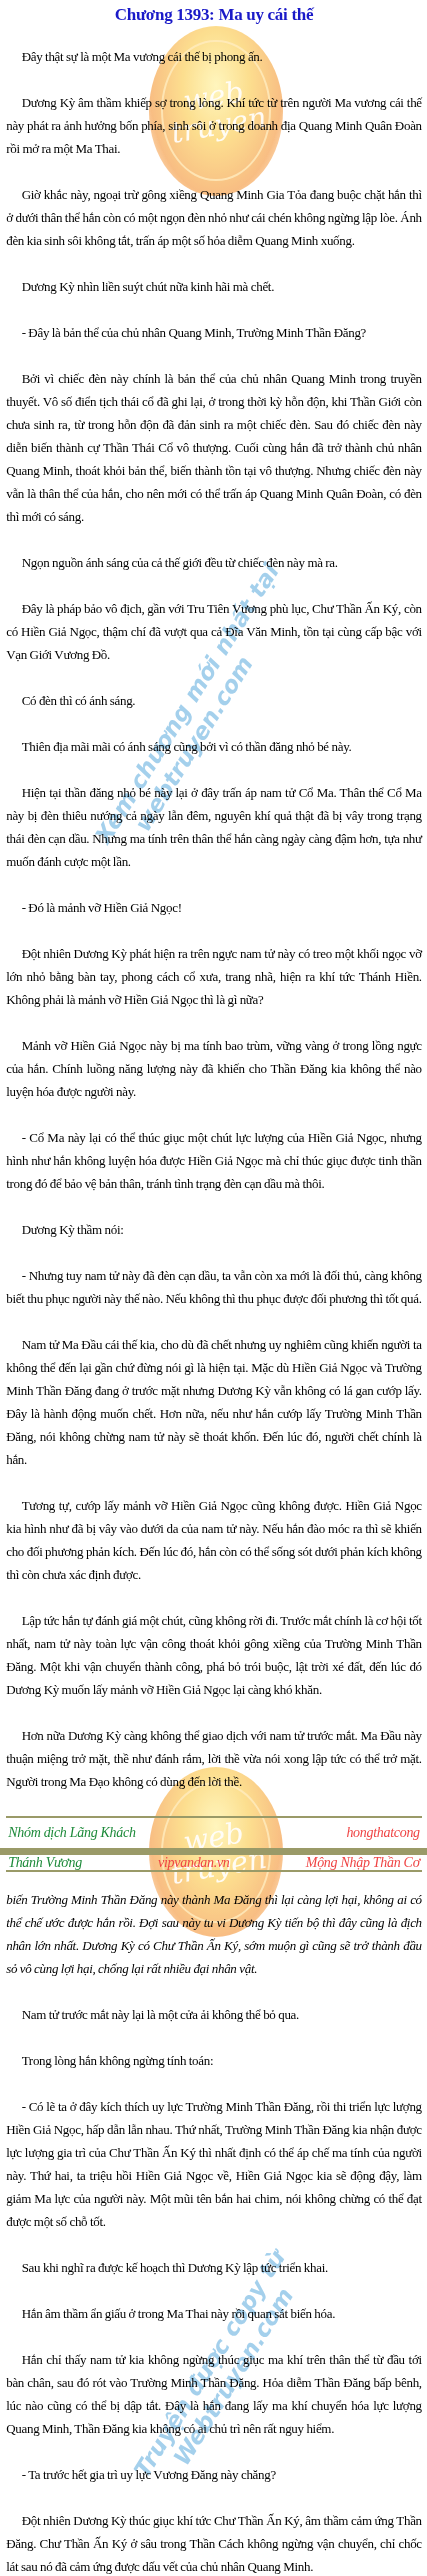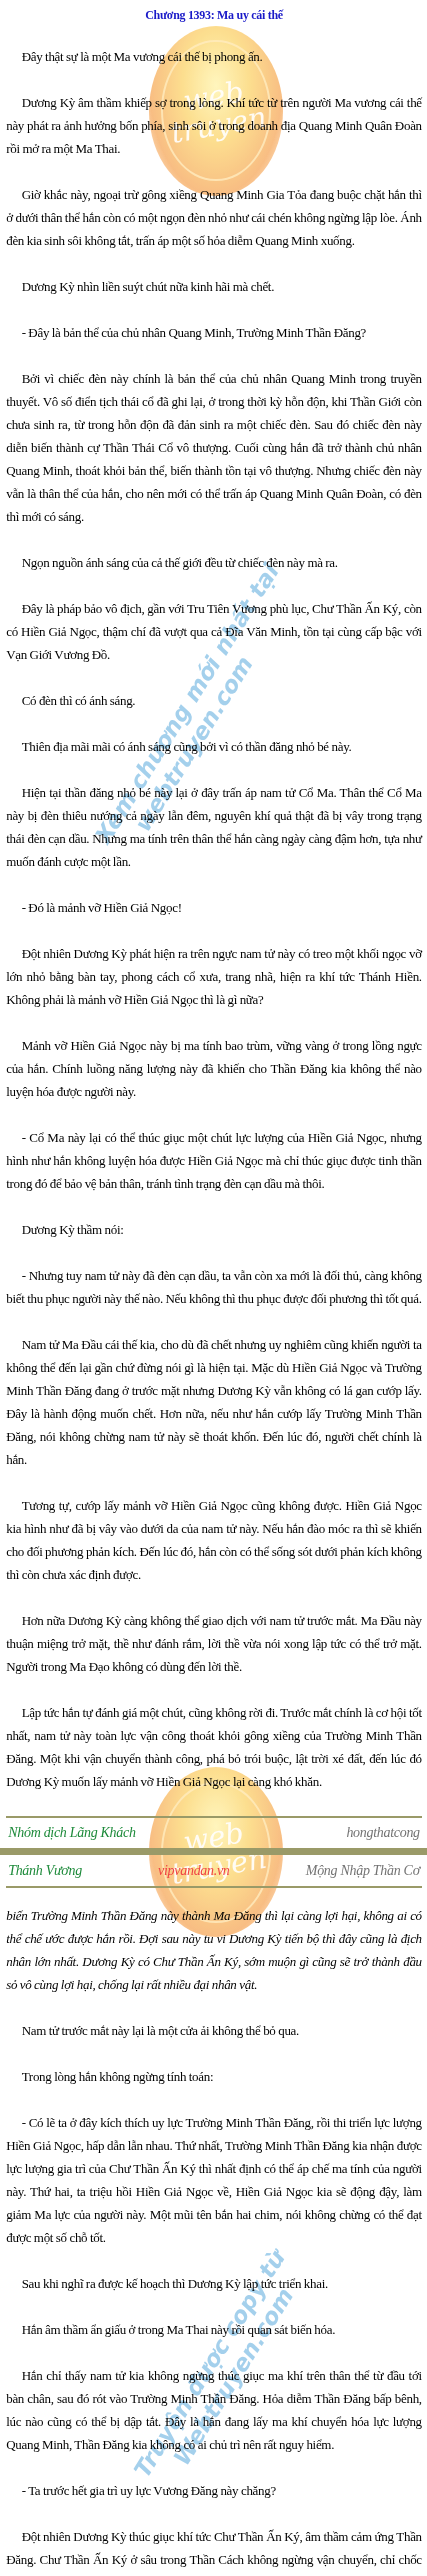--- a/index.html
+++ b/index.html
@@ -8,21 +8,21 @@
     height: 3447px;
     position: relative;
     overflow: hidden;
     font-family: "Liberation Serif", "DejaVu Serif", serif;
     color: #000000;
   }
   .doc { position: relative; width: 428px; }
   .title {
     text-align: center;
     color: #1a1ac8;
-    font-size: 12px;
+    font-size: 17px;
     line-height: 20.6px;
     margin: 5.2px 0 0 0;
     padding: 0;
     letter-spacing: -0.3px;
     position: relative;
     z-index: 3;
   }
   .page {
     position: relative;
     padding: 0 6.2px;
@@ -45,24 +45,24 @@
   .footer .rule {
     height: 1.5px; background: #9a9a68; margin: 0 6.2px;
   }
   .footer .row {
     display: flex; justify-content: space-between; align-items: center;
     height: 32px; padding: 0 8.2px 0 8.2px;
     font-style: italic; font-size: 14px; letter-spacing: -0.3px;
   }
   .footer .band { height: 7.2px; background: #9a9a68; }
   .green { color: #1d8a3a; }
-  .orange { color: #737373; }
+  .orange { color: #ef4444; }
   .grey { color: #ef4444; }
   .footer .row.top { height: 30px; }
-  .footer .row.bottom { height: 31px; }
+  .footer .row.bottom { height: 15px; }
   .footer .rule.bottom-rule { margin-bottom: 2.1px; }
 
   
   .wm-coin {
     position: absolute;
     width: 134px; height: 170px;
     border-radius: 50%;
     background: radial-gradient(ellipse at 50% 35%, #fff3a8 0%, #fcd46a 35%, #f6a85a 70%, rgba(240,140,90,0.0) 100%);
     opacity: 0.75;
     z-index: 2;
@@ -131,22 +131,22 @@
     <p class="para">Thiên địa mãi mãi có ánh sáng cũng bởi vì có thần đăng nhỏ bé này.</p>
     <p class="para">Hiện tại thần đăng nhỏ bé này lại ở đây trấn áp nam tử Cổ Ma. Thân thể Cổ Ma này bị đèn thiêu nướng cả ngày lẫn đêm, nguyên khí quả thật đã bị vây trong trạng thái đèn cạn dầu. Nhưng ma tính trên thân thể hắn càng ngày càng đậm hơn, tựa như muốn đánh cược một lần.</p>
     <p class="para">- Đó là mảnh vỡ Hiền Giả Ngọc!</p>
     <p class="para">Đột nhiên Dương Kỳ phát hiện ra trên ngực nam tử này có treo một khối ngọc vỡ lớn nhỏ bằng bàn tay, phong cách cổ xưa, trang nhã, hiện ra khí tức Thánh Hiền. Không phải là mảnh vỡ Hiền Giả Ngọc thì là gì nữa?</p>
     <p class="para">Mảnh vỡ Hiền Giả Ngọc này bị ma tính bao trùm, vững vàng ở trong lồng ngực của hắn. Chính luồng năng lượng này đã khiến cho Thần Đăng kia không thể nào luyện hóa được người này.</p>
     <p class="para">- Cổ Ma này lại có thể thúc giục một chút lực lượng của Hiền Giả Ngọc, nhưng hình như hắn không luyện hóa được Hiền Giả Ngọc mà chỉ thúc giục được tinh thần trong đó để bảo vệ bản thân, tránh tình trạng đèn cạn dầu mà thôi.</p>
     <p class="para">Dương Kỳ thầm nói:</p>
     <p class="para">- Nhưng tuy nam tử này đã đèn cạn dầu, ta vẫn còn xa mới là đối thủ, càng không biết thu phục người này thế nào. Nếu không thì thu phục được đối phương thì tốt quá.</p>
     <p class="para">Nam tử Ma Đầu cái thế kia, cho dù đã chết nhưng uy nghiêm cũng khiến người ta không thể đến lại gần chứ đừng nói gì là hiện tại. Mặc dù Hiền Giả Ngọc và Trường Minh Thần Đăng đang ở trước mặt nhưng Dương Kỳ vẫn không có lá gan cướp lấy. Đây là hành động muốn chết. Hơn nữa, nếu như hắn cướp lấy Trường Minh Thần Đăng, nói không chừng nam tử này sẽ thoát khốn. Đến lúc đó, người chết chính là hắn.</p>
     <p class="para">Tương tự, cướp lấy mảnh vỡ Hiền Giả Ngọc cũng không được. Hiền Giả Ngọc kia hình như đã bị vây vào dưới da của nam tử này. Nếu hắn đào móc ra thì sẽ khiến cho đối phương phản kích. Đến lúc đó, hắn còn có thể sống sót dưới phản kích không thì còn chưa xác định được.</p>
+    <p class="para">Lập tức hắn tự đánh giá một chút, cũng không rời đi. Trước mắt chính là cơ hội tốt nhất, nam tử này toàn lực vận công thoát khỏi gông xiềng của Trường Minh Thần Đăng. Một khi vận chuyển thành công, phá bỏ trói buộc, lật trời xé đất, đến lúc đó Dương Kỳ muốn lấy mảnh vỡ Hiền Giả Ngọc lại càng khó khăn.</p>
     <p class="para">Hơn nữa Dương Kỳ càng không thể giao dịch với nam tử trước mắt. Ma Đầu này thuận miệng trở mặt, thề như đánh rắm, lời thề vừa nói xong lập tức có thể trở mặt. Người trong Ma Đạo không có dùng đến lời thề.</p>
-    <p class="para">Lập tức hắn tự đánh giá một chút, cũng không rời đi. Trước mắt chính là cơ hội tốt nhất, nam tử này toàn lực vận công thoát khỏi gông xiềng của Trường Minh Thần Đăng. Một khi vận chuyển thành công, phá bỏ trói buộc, lật trời xé đất, đến lúc đó Dương Kỳ muốn lấy mảnh vỡ Hiền Giả Ngọc lại càng khó khăn.</p>
   </div>
 
   <div class="footer">
     <div class="rule"></div>
     <div class="row top">
       <span class="green">Nhóm dịch Lãng Khách</span>
       <span class="orange">hongthatcong</span>
     </div>
     <div class="band"></div>
     <div class="row bottom">

